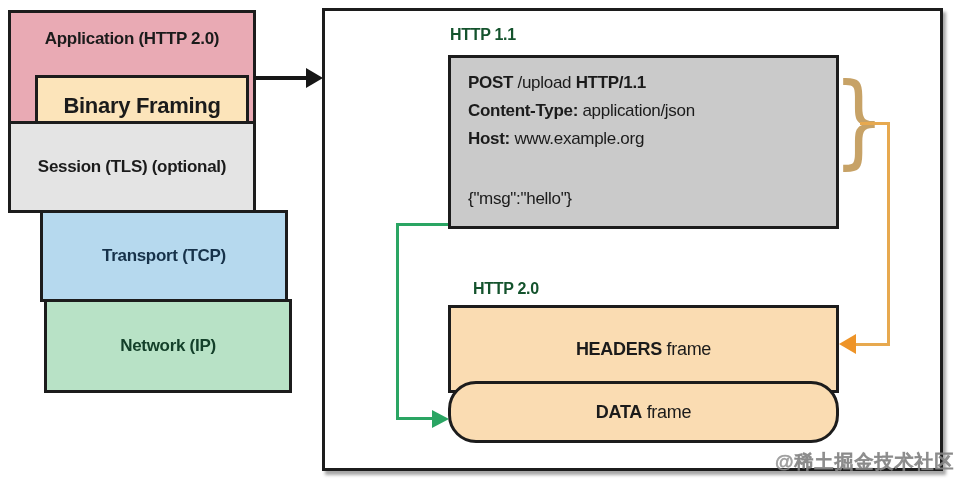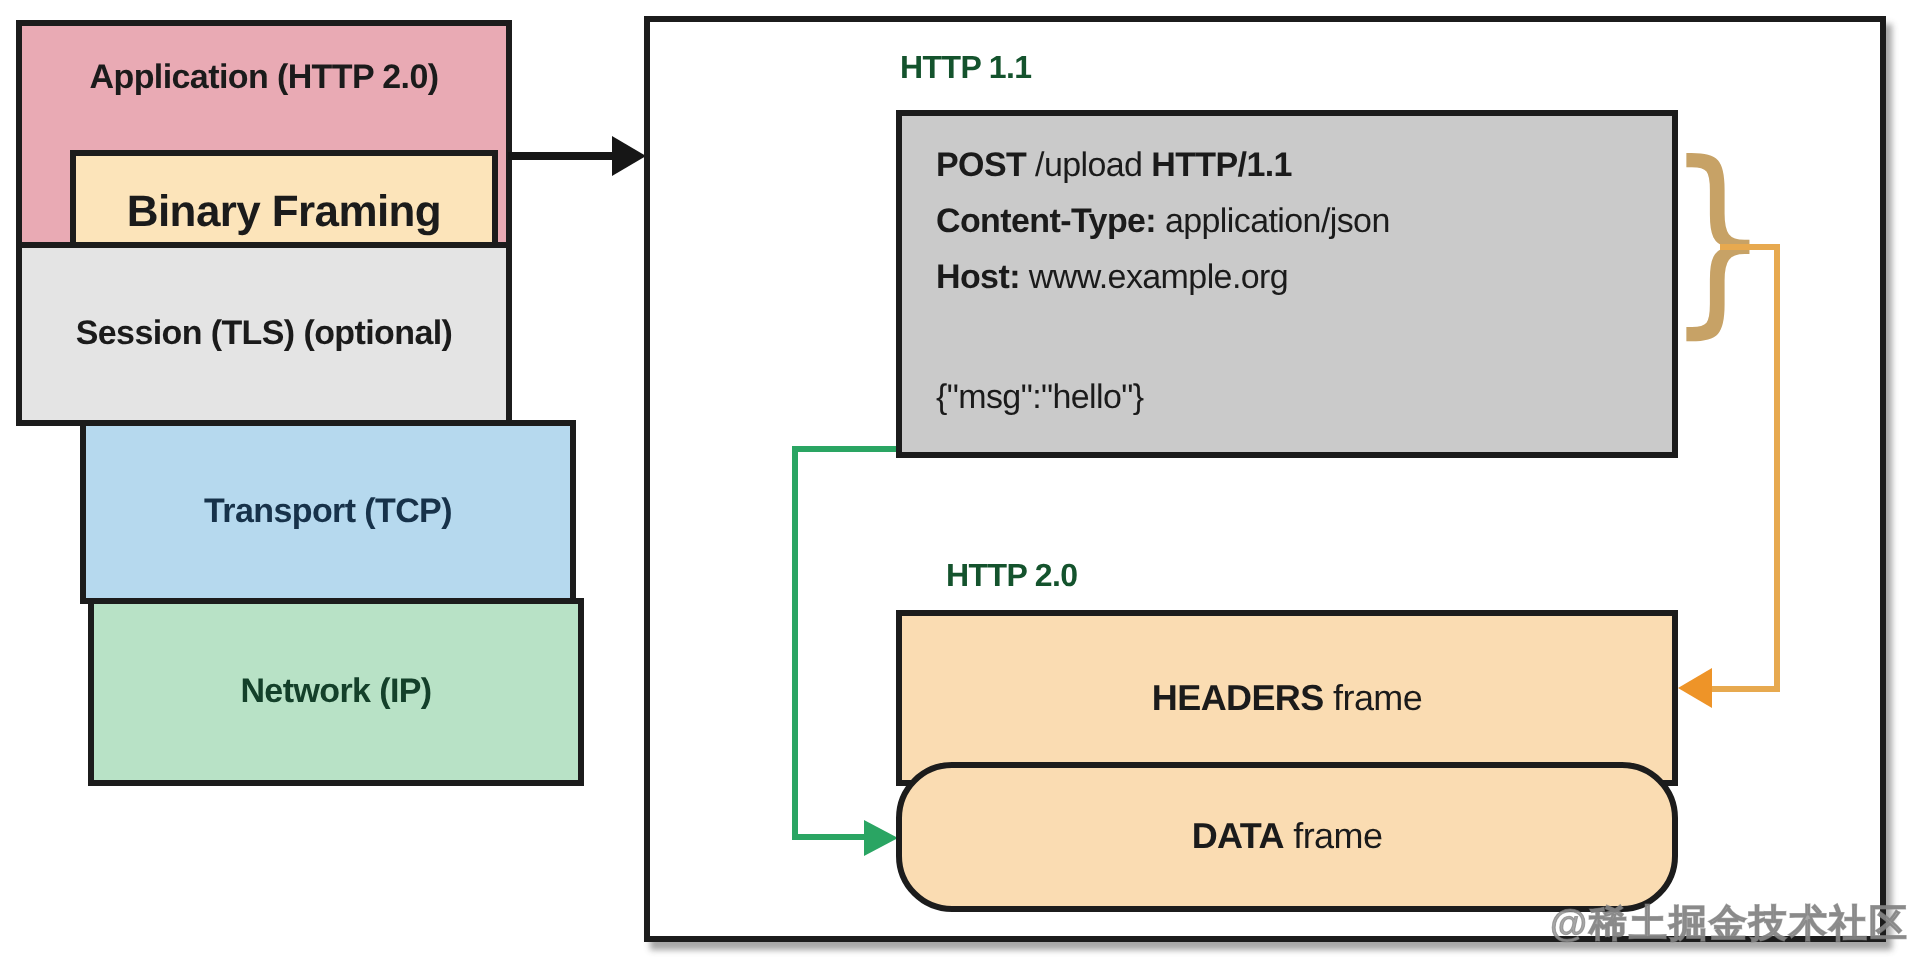--- a/index.html
+++ b/index.html
@@ -107,21 +107,21 @@
   .frame-box {
     position: absolute;
     left: 448px; width: 391px;
     background: #fadcb2;
     border: 3px solid #1c1c1c;
     display: flex; align-items: center; justify-content: center;
     font-size: 18px;
     letter-spacing: -0.3px;
   }
   .frame-headers { top: 305px; height: 88px; }
-  .frame-data    { top: 381px; height: 75px; border-radius: 28px; }
+  .frame-data    { top: 381px; height: 62px; border-radius: 28px; }
   .frame-box .bold { font-weight: bold; }
 
   .watermark {
     position: absolute;
     left: 775px; top: 449px;
     font-size: 19px;
     letter-spacing: 1px;
     color: rgba(150,150,150,0.85);
     font-weight: bold;
     -webkit-text-stroke: 0.5px rgba(120,120,120,0.6);

